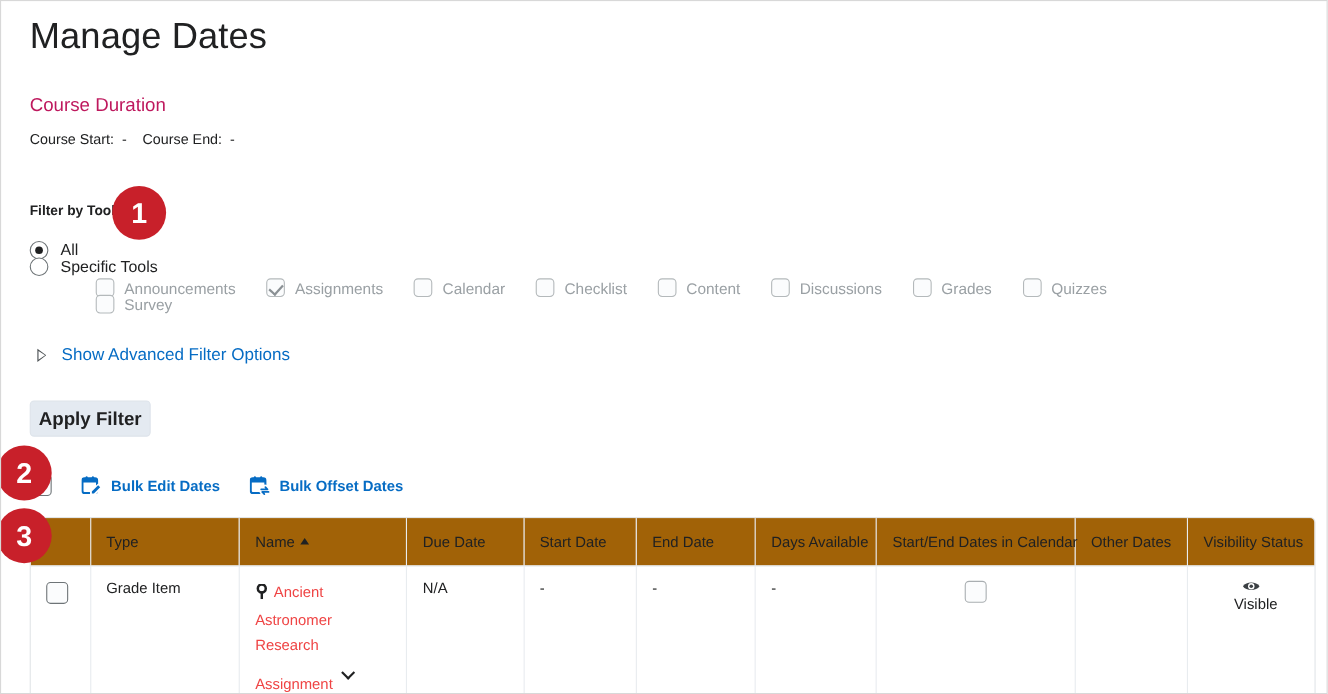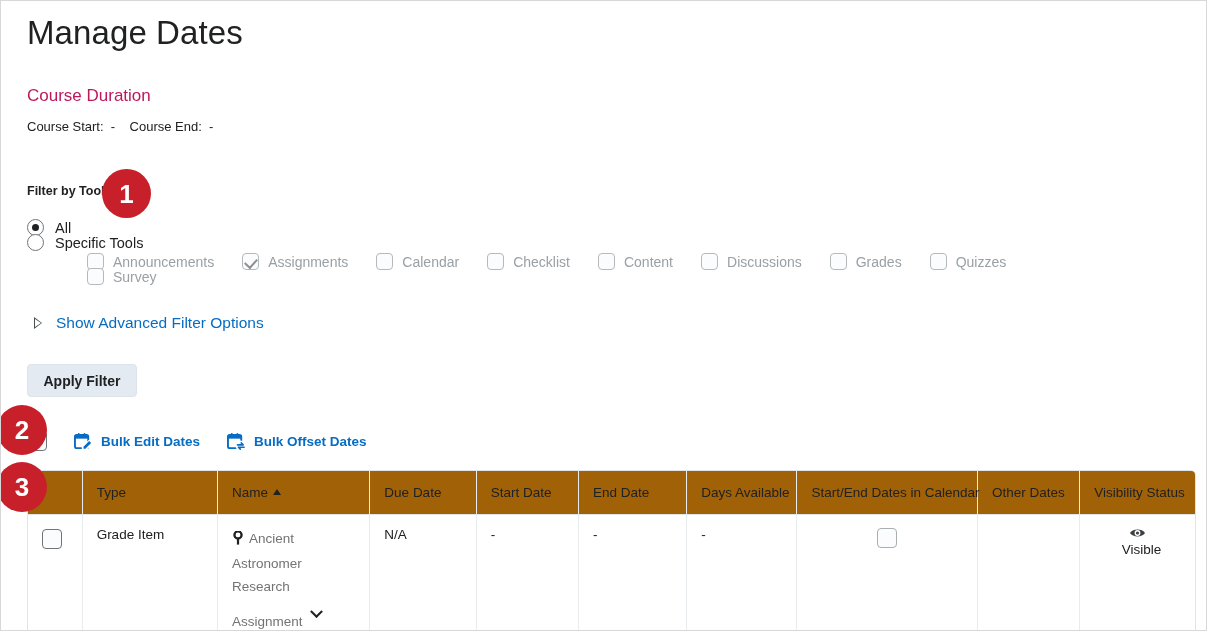--- a/index.html
+++ b/index.html
@@ -108,21 +108,21 @@
   .adv-filter-text {
     margin-left:14px; font-size:15.5px; color:#066cc4;
   }
 
   
   .apply-filter {
     position:absolute; left:26px; top:363px;
     width:110px; height:33px;
     background:#e4eaf1; border:1px solid #dde3ea; border-radius:4px;
     display:flex; align-items:center; justify-content:center;
-    font-size:14px; font-weight:bold; color:#202122;
+    font-size:17px; font-weight:bold; color:#202122;
     cursor:pointer;
   }
 
   
   .bulk-row {
     position:absolute; left:26px; top:430px;
     display:flex; align-items:center;
   }
   .bulk-check {
     width:20px; height:20px; border-radius:4px;
@@ -194,21 +194,21 @@
     border:1px solid #6e7477; background:#fbfcfd;
     margin-top:2px;
   }
   .cal-check {
     width:20px; height:20px; border-radius:4px;
     border:1px solid #a9aeb1; background:#fbfcfd;
     margin:1px auto 0 auto;
   }
 
   .name-cell { line-height:23px; }
-  .name-link { color:#737373; font-size:13.5px; }
+  .name-link { color:#ef4444; font-size:13.5px; }
   .key-icon { display:inline-block; vertical-align:-2px; margin-right:5px; }
   .assign-line { margin-top:12px; display:flex; align-items:flex-start; }
   .chev {
     display:inline-block; margin-left:9px;
     width:9px; height:9px;
     border:solid #202122; border-width:0 2.2px 2.2px 0;
     transform:rotate(45deg) translate(-2px,-2px);
   }
   .vis-cell { display:flex; align-items:center;flex-direction:column; }
   .vis-text { margin-left:8px; color:#202122; font-size:13.5px; }

